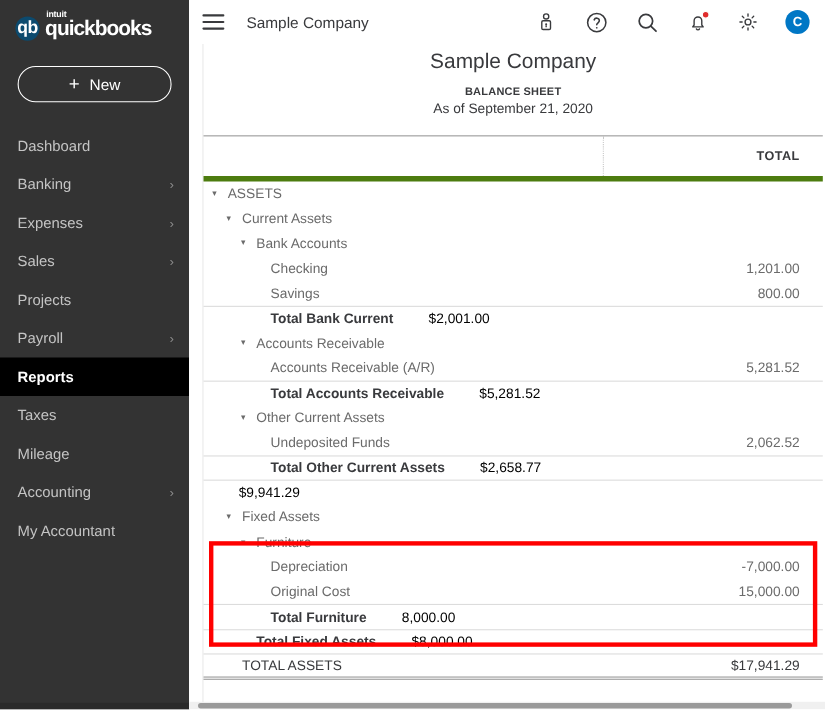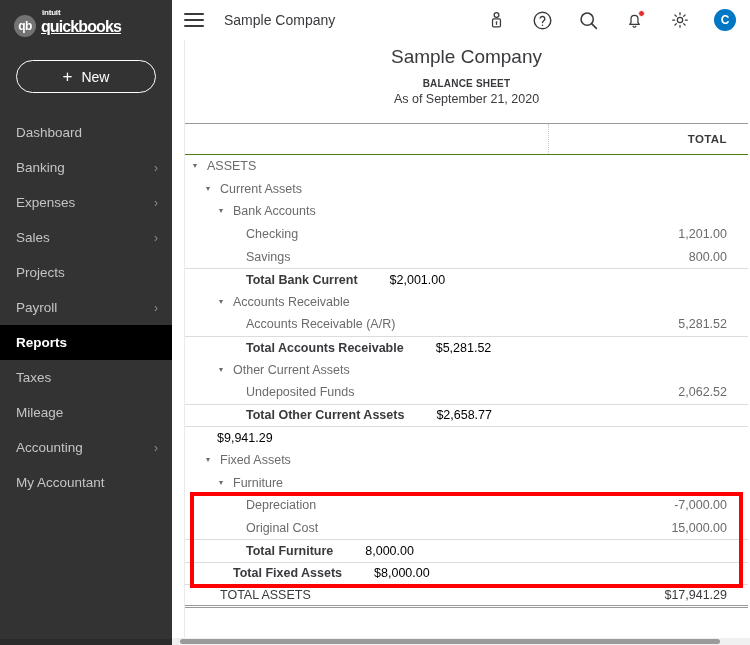--- a/index.html
+++ b/index.html
@@ -19,37 +19,36 @@
     position: relative;
     overflow: hidden;
   }
   .logo-row {
     display: flex; align-items: center;
     padding: 12px 0 0 14px;
     height: 40px;
   }
   .qb-mark {
     width: 22px; height: 22px; border-radius: 50%;
-    background: #737373;
+    background: #0c4a6e;
     display: flex; align-items: center; justify-content: center;
-    color: #ffffff; font-size: 12px; font-weight: bold;
+    color: #ffffff; font-size: 16px; font-weight: bold;
     letter-spacing: -0.5px;
     flex: 0 0 22px;
   }
   .wordmark { margin-left: 5px; position: relative; }
   .intuit-txt {
     position: absolute; top: -9px; left: 1px;
     color: #ffffff; font-size: 8px; font-weight: bold;
     letter-spacing: -0.2px;
   }
   .qb-txt {
-    color: #ffffff; font-size: 16px; font-weight: bold;
+    color: #ffffff; font-size: 19px; font-weight: bold;
     letter-spacing: -0.9px; line-height: 19px;
     display: block;
-    text-decoration: underline;
   }
   .new-btn {
     margin: 20px auto 0 auto;
     width: 140px; height: 33px;
     border: 1px solid #ffffff;
     border-radius: 17px;
     background: transparent;
     color: #ffffff;
     font-size: 14px;
     font-family: "Liberation Sans", sans-serif;
@@ -157,22 +156,22 @@
     letter-spacing: 0.2px;
   }
   .rpt-date {
     text-align: center;
     font-size: 12.5px; color: #393a3d;
     padding-top: 3px;
   }
   .col-head {
     margin-top: 17px;
     border-top: 1px solid #9a9a9a;
-    border-bottom: 1px solid #4d7c0f;
-    height: 32px;
+    border-bottom: 5px solid #4d7c0f;
+    height: 42px;
     display: flex; align-items: center;
     position: relative;
   }
   .col-divider {
     position: absolute;
     left: 363px; top: 0; bottom: 0;
     border-left: 1px dotted #c8c8c8;
   }
   .col-head .total-lbl {
     margin-left: auto;

